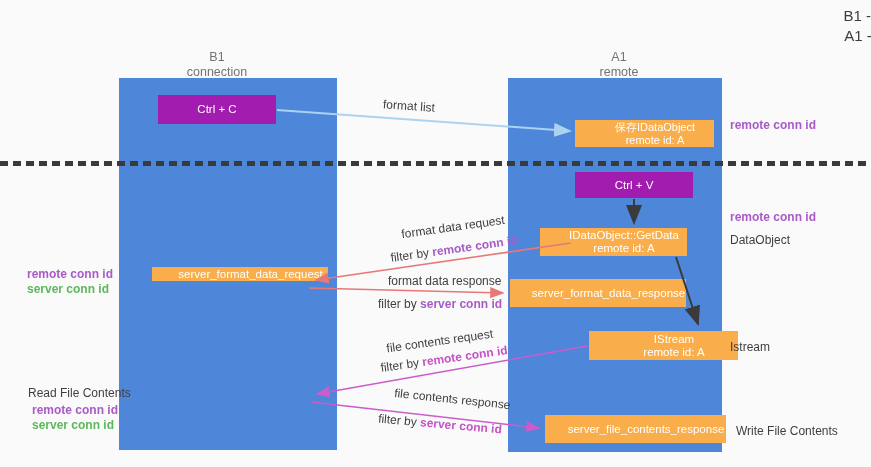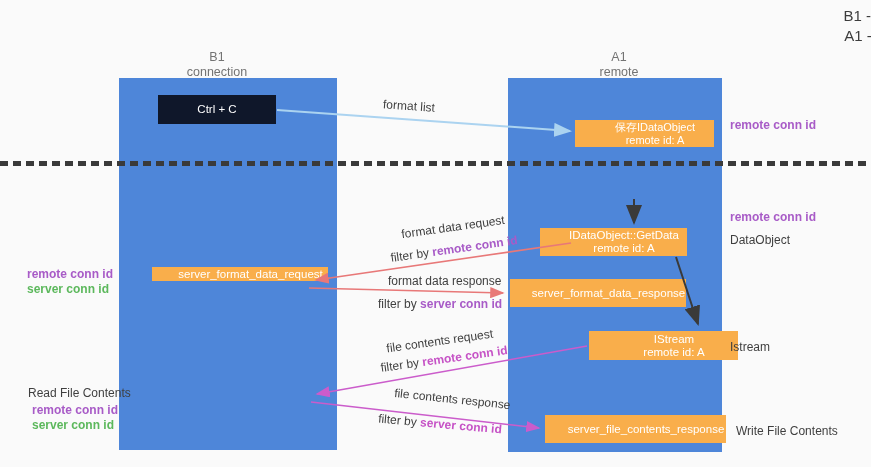--- a/index.html
+++ b/index.html
@@ -8,21 +8,21 @@
   .abs{position:absolute;}
   .title{top:6px;left:0;width:871px;text-align:right;font-size:15px;line-height:20px;color:#3c3c3c;padding-left:47px;}
   .lanehdr{top:50px;width:220px;text-align:center;font-size:12.5px;line-height:15px;color:#737373;}
   .panel{background:#4e86d9;}
   .panel-left{left:119px;top:78px;width:218px;height:372px;}
   .panel-right{left:508px;top:78px;width:214px;height:374px;}
   .dashline{left:0;top:161px;width:871px;height:5px;
             background:repeating-linear-gradient(90deg,#3a3a3a 0 8px,rgba(0,0,0,0) 8px 13px);}
   .node{display:flex;flex-direction:column;align-items:center;justify-content:center;
         text-align:center;color:#ffffff;font-size:11.5px;line-height:13px;}
-  .green{background:#0f172a;}
+  .green{background:#a21caf;}
   .orange{background:#f9ae4b;padding-left:21px;}
   .lbl{font-size:12px;white-space:nowrap;color:#3f3f3f;}
   .purple{color:#a85bc7;font-weight:bold;}
   .magenta{color:#c653c6;font-weight:bold;}
   .greentxt{color:#5cb85c;font-weight:bold;}
   .rot-up{transform:rotate(-8deg);}
   .rot-dn4{transform:rotate(4deg);}
   .rot-dn6{transform:rotate(6deg);}
   .rot-dn5{transform:rotate(5deg);}
   svg{position:absolute;left:0;top:0;pointer-events:none;}
@@ -53,20 +53,23 @@
 
   <div class="abs node green" style="left:158px;top:95px;width:118px;height:29px;">
     <span>Ctrl + C</span>
   </div>
 
   <div class="abs node orange" style="left:575px;top:120px;width:118px;height:27px;font-size:11px;">
     <span>保存IDataObject</span>
     <span>remote id: A</span>
   </div>
 
+  <div class="abs node green" style="left:575px;top:172px;width:118px;height:26px;">
+    <span>Ctrl + V</span>
+  </div>
 
   <div class="abs node orange" style="left:540px;top:228px;width:126px;height:28px;">
     <span>IDataObject::GetData</span>
     <span>remote id: A</span>
   </div>
 
   <div class="abs node orange" style="left:152px;top:267px;width:155px;height:14px;">
     <span>server_format_data_request</span>
   </div>
 

